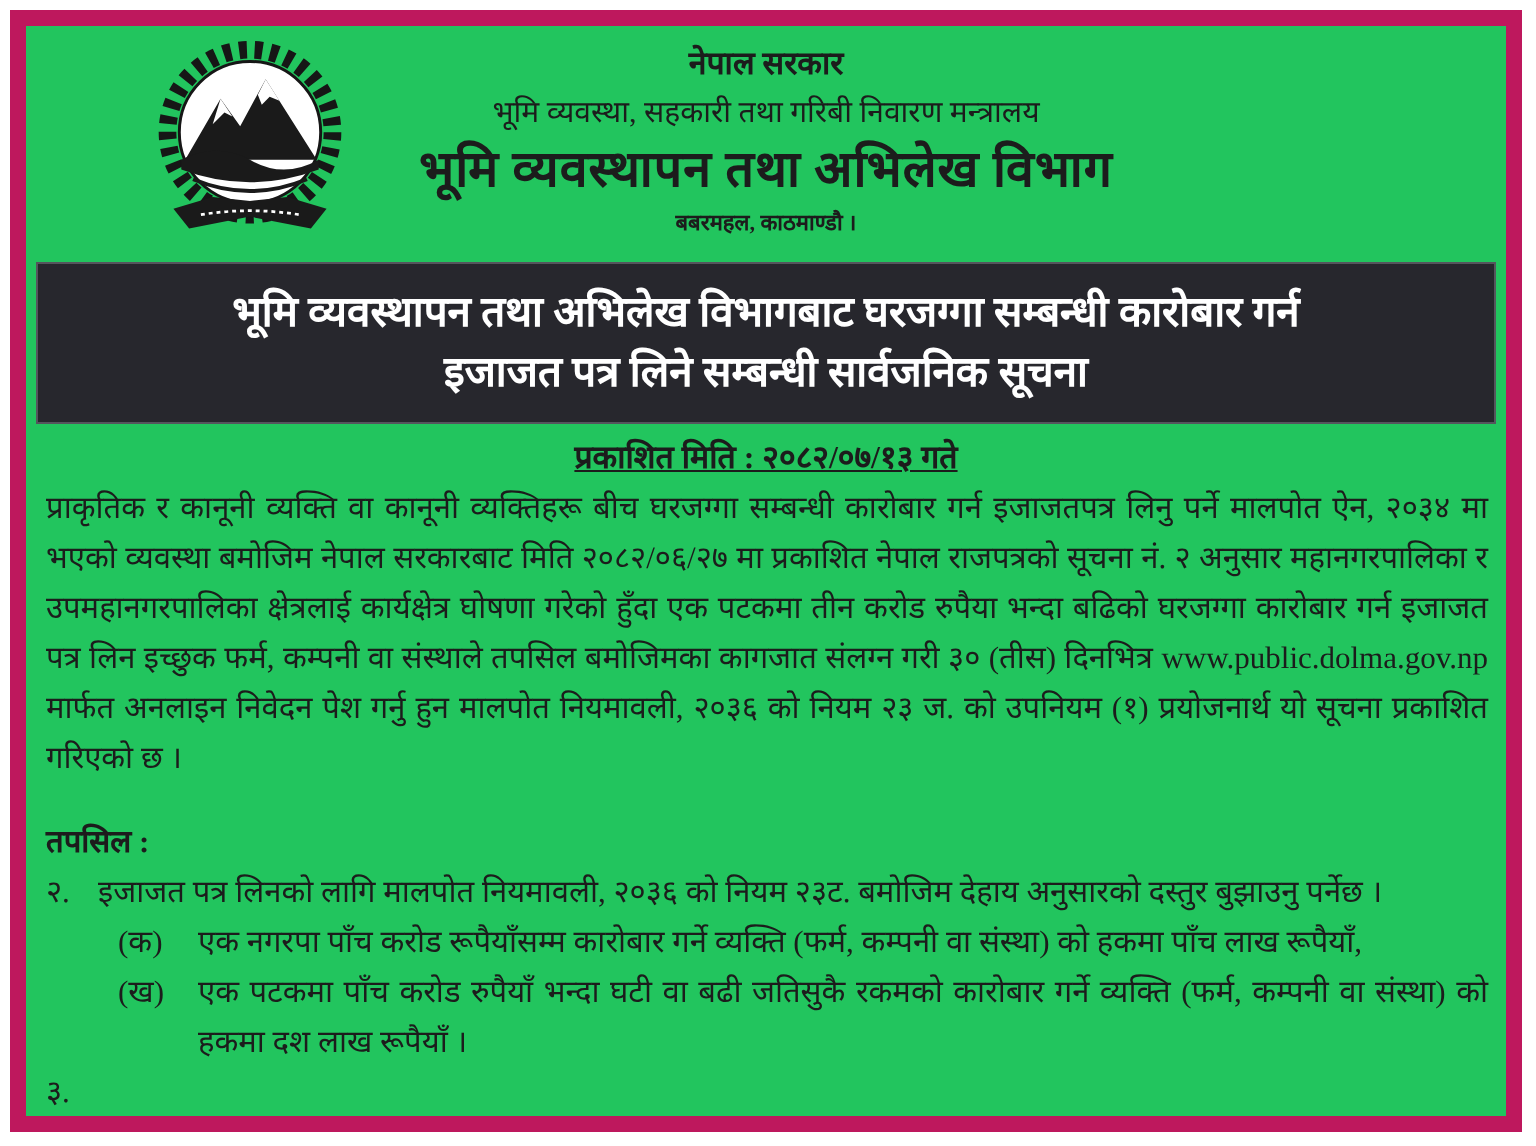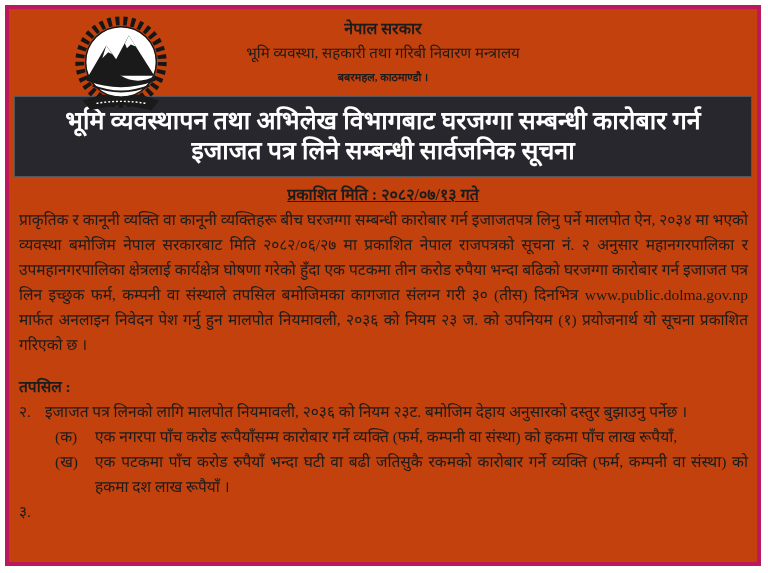--- a/index.html
+++ b/index.html
@@ -5,22 +5,22 @@
   * { margin: 0; padding: 0; box-sizing: border-box; }
   html, body { width: 768px; height: 573px; background: #ffffff; }
   body {
     font-family: "Liberation Serif", "DejaVu Serif", serif;
     color: #1c1c1c;
     position: relative;
   }
   .page {
     position: absolute;
     left: 5px; top: 5px; right: 7px; bottom: 7px;
-    border: 4px solid #be185d;
-    background: #c2410c;
+    border: 8px solid #be185d;
+    background: #22c55e;
     overflow: hidden;
   }
   .header {
     position: relative;
     text-align: center;
     padding-top: 8px;
   }
   .emblem {
     position: absolute;
     left: 58px; top: 4px;
@@ -31,21 +31,21 @@
   .department  { font-size: 25px; font-weight: bold; line-height: 31px; letter-spacing: 0.5px; }
   .address     { font-size: 11px; font-weight: bold; line-height: 23px; }
   .title-band {
     margin: 7px 5px 0 5px;
     background: #27272d;
     border: 1px solid #55555d;
     color: #ffffff;
     text-align: center;
     padding: 9px 18px 10px 18px;
   }
-  .title-band .t-line { font-size: 25px; font-weight: bold; line-height: 30px; }
+  .title-band .t-line { font-size: 21px; font-weight: bold; line-height: 30px; }
   .pub-date {
     text-align: center;
     font-weight: bold;
     font-size: 16px;
     margin-top: 7px;
     line-height: 22px;
     text-decoration: underline;
   }
   .body-text {
     padding: 1px 9px 0 10px;
@@ -83,20 +83,21 @@
         <path d="M59 31 L63 23 L70 34 L65 32 L61 36 Z" fill="#ffffff"></path>
         <path d="M36 46 L40 33 L46 42 L42 40 Z" fill="#ffffff"></path>
         <path d="M20 64 Q38 55 55 64 Q72 74 90 64 L90 69 Q55 82 20 69 Z" fill="#1a1a1a"></path>
         <path d="M26 74 Q55 86 84 74" fill="none" stroke="#1a1a1a" stroke-width="2"></path>
         <path d="M16 89 L36 83 L55 85 L74 83 L94 89 L86 99 L55 93 L24 99 Z" fill="#1a1a1a"></path>
         <path d="M30 92 Q55 88 80 92" fill="none" stroke="#ffffff" stroke-width="1.4" stroke-dasharray="2 2"></path>
       </svg>
     </div>
     <div class="gov-line">नेपाल सरकार</div>
     <div class="ministry">भूमि व्यवस्था, सहकारी तथा गरिबी निवारण मन्त्रालय</div>
+    <div class="department">भूमि व्यवस्थापन तथा अभिलेख विभाग</div>
     <div class="address">बबरमहल, काठमाण्डौ ।</div>
   </div>
 
   <div class="title-band">
     <div class="t-line">भूमि व्यवस्थापन तथा अभिलेख विभागबाट घरजग्गा सम्बन्धी कारोबार गर्न</div>
     <div class="t-line">इजाजत पत्र लिने सम्बन्धी सार्वजनिक सूचना</div>
   </div>
 
   <div class="pub-date">प्रकाशित मिति : २०८२/०७/१३ गते</div>
 

